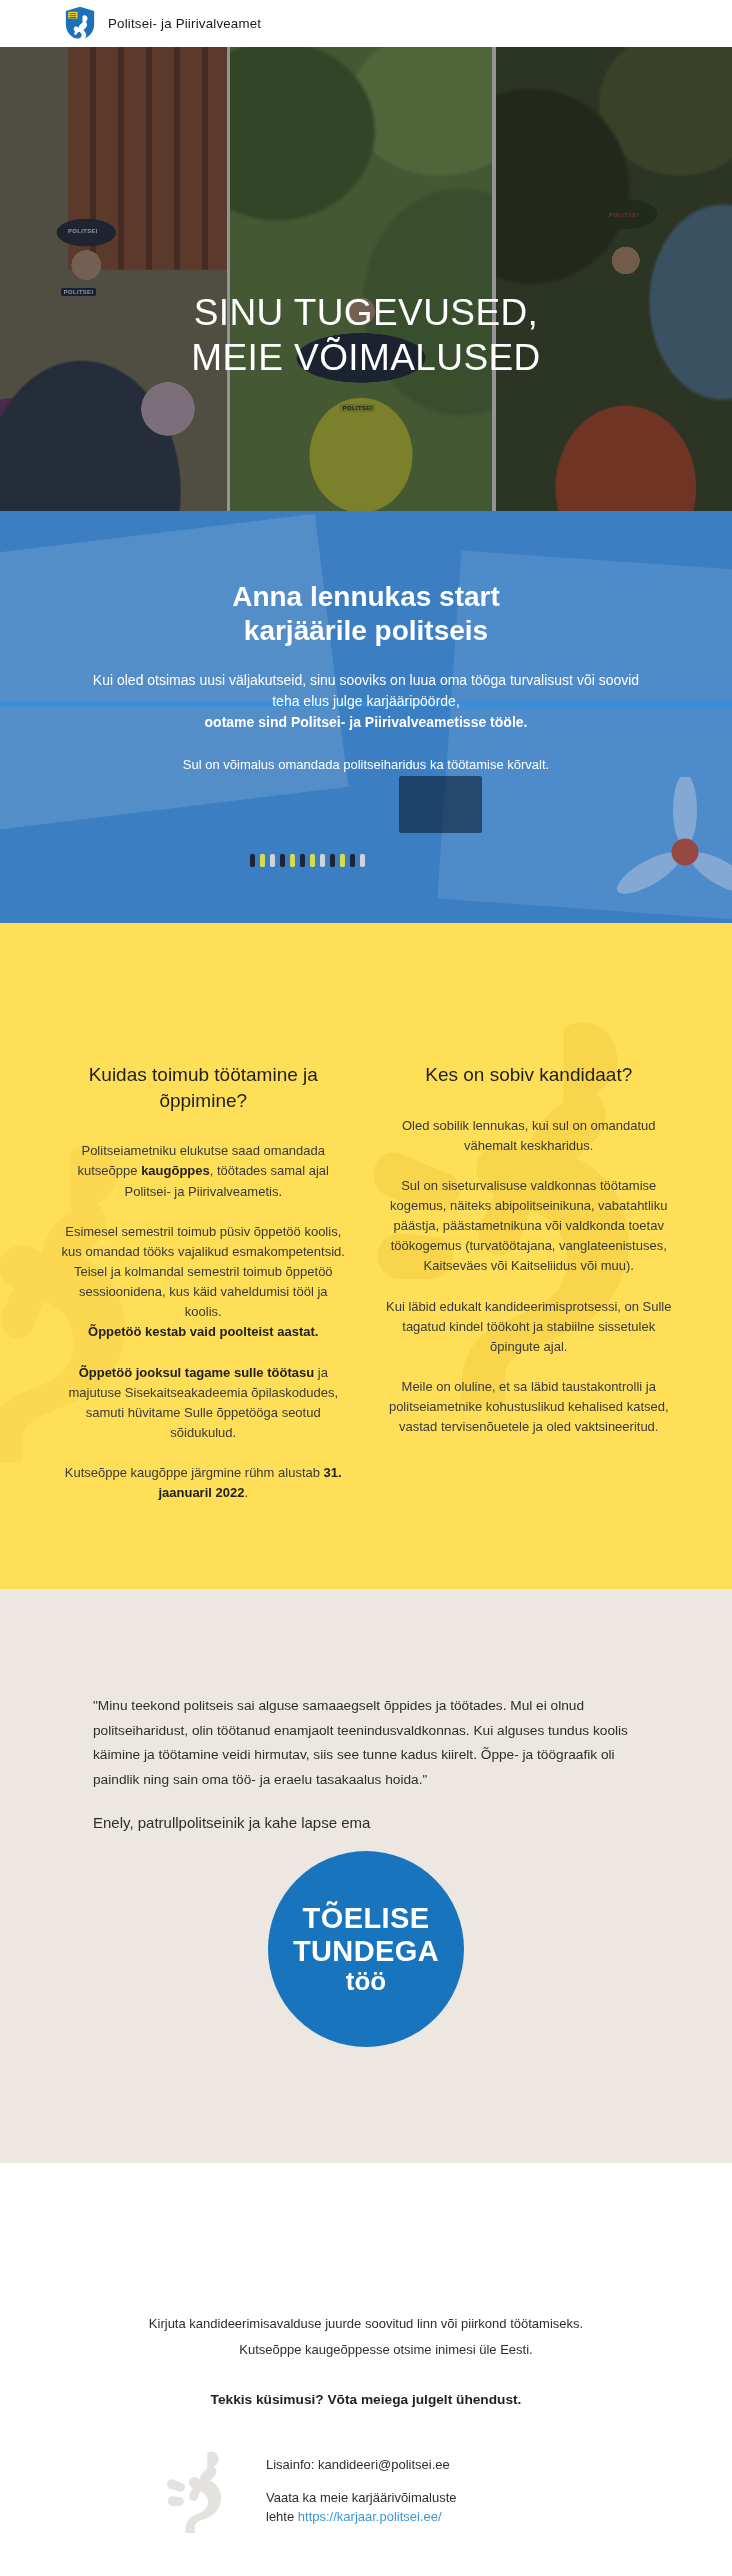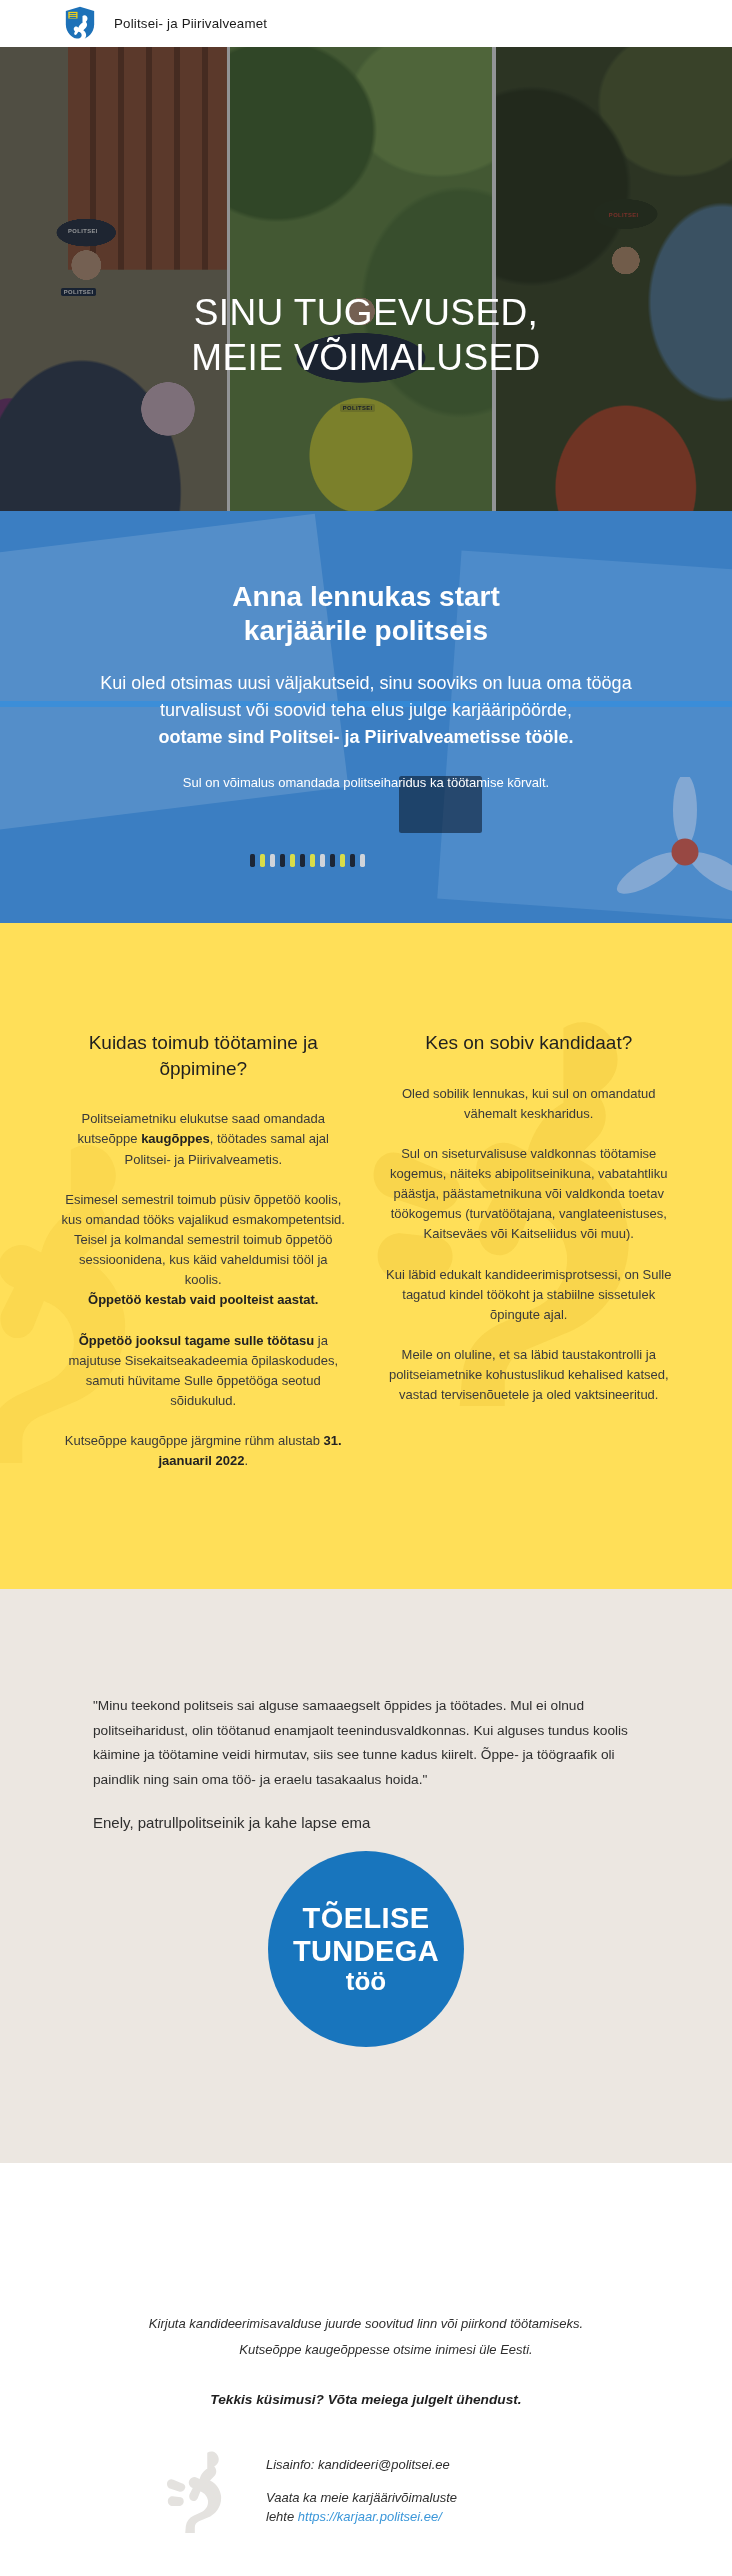--- a/index.html
+++ b/index.html
@@ -2,21 +2,21 @@
 <html lang="et" style="font-size:13.3px"><head>
 <meta charset="utf-8">
 <style>
   html,body{margin:0;padding:0;background:#ffffff;}
   body{width:732px;font-family:"Liberation Sans","DejaVu Sans",sans-serif;color:#1a1a1a;}
   .page{width:732px;height:2576px;position:relative;overflow:hidden;background:#fff;}
 
   
   .header{height:47px;display:flex;align-items:center;padding-left:65px;background:#fff;box-sizing:border-box;}
   .logo-svg{width:30px;height:35px;display:block;}
-  .org-name{margin-left:19px;font-size:13.3px;font-weight:500;letter-spacing:0.2px;color:#1a1a1a;}
+  .org-name{margin-left:13px;font-size:13.3px;font-weight:500;letter-spacing:0.2px;color:#1a1a1a;}
 
   
   .hero{height:464px;position:relative;background:#fff;}
   .hero-photos{display:flex;height:100%;gap:3.3px;}
   .photo{position:relative;overflow:hidden;height:100%;}
   .photo-1{width:227px;
     background-image:
       radial-gradient(circle 27px at 74% 78%, #d9bccb 98%, transparent 100%),
       radial-gradient(circle 15px at 38% 47%, #c9a184 98%, transparent 100%),
       radial-gradient(ellipse 30px 14px at 38% 40%, #2c3547 98%, transparent 100%),
@@ -60,47 +60,47 @@
   .intro{height:412px;background:#3b7ec2;position:relative;overflow:hidden;color:#fff;text-align:center;}
   .deck-a{position:absolute;left:-50px;top:25px;width:383px;height:275px;background:rgba(255,255,255,.13);transform:rotate(-7deg);}
   .deck-b{position:absolute;right:-33px;top:50px;width:316px;height:349px;background:rgba(160,200,238,.18);transform:rotate(4deg);}
   .deck-line{position:absolute;left:0;top:190px;width:100%;height:5.8px;background:#2f8fe0;opacity:.65;}
   .deck-screen{position:absolute;left:399px;top:265px;width:83px;height:57px;background:rgba(8,18,34,.55);border-radius:2.5px;}
   .people-row{position:absolute;left:250px;top:343px;display:flex;gap:5px;}
   .people-row i{display:block;width:5px;height:12.5px;border-radius:1.7px;}
   .propeller{position:absolute;right:-28px;top:266px;width:150px;height:150px;opacity:.85;}
   .intro-inner{position:relative;z-index:2;}
   .intro-heading{padding-top:69px;font-size:28px;font-weight:700;line-height:1.2;margin:0;}
-  .intro-p{max-width:549px;margin:23px auto 0;font-size:18px;line-height:1.5;font-weight:400;}
+  .intro-p{max-width:549px;margin:23px auto 0;font-size:14px;line-height:1.5;font-weight:400;}
   .intro-p .bold-line{display:block;font-weight:700;}
   .intro-p2{max-width:549px;margin:21.6px auto 0;font-size:13px;line-height:1.5;}
 
   
   .yellow{height:666px;background:#ffdf58;position:relative;overflow:hidden;}
   .lion-yellow{position:absolute;left:358px;top:92px;width:300px;height:391px;opacity:.9;}
   .lion-yellow-2{position:absolute;left:-100px;top:216px;width:250px;height:324px;opacity:.8;}
-  .cols{position:relative;z-index:2;display:flex;gap:37px;padding:107px 59px 0;box-sizing:border-box;}
+  .cols{position:relative;z-index:2;display:flex;gap:37px;padding:107px 59px 0;box-sizing:border-box;margin-top:32px;}
   .col{flex:1;text-align:center;}
   .col-heading{font-size:19px;font-weight:400;line-height:1.35;color:#1f1f1f;margin:0;}
   .col p{font-size:13px;line-height:1.55;color:#3a3a3a;margin:20px 0 0;}
   .col p:first-of-type{margin-top:28px;}
   .col b{color:#222;}
   .block-bold{display:block;font-weight:700;color:#222;}
 
   
   .testimonial{height:574px;background:#ece7e1;box-sizing:border-box;}
   .quote{margin:0 93px;padding-top:105px;font-size:13.7px;line-height:1.8;color:#2e2e2e;}
   .attribution{margin:21.6px 93px 0;font-size:15px;color:#2e2e2e;}
   .badge{width:196px;height:196px;margin:20px auto 0;border-radius:50%;background:#1875bd;
     display:flex;flex-direction:column;justify-content:center;align-items:center;color:#fff;font-weight:700;}
   .badge-l{font-size:29px;line-height:1.12;letter-spacing:0.4px;}
   .badge-s{font-size:26px;line-height:1.1;}
 
   
-  .footer{height:388px;background:#fff;box-sizing:border-box;text-align:center;font-style:italic;}
+  .footer{height:388px;background:#fff;box-sizing:border-box;text-align:center;}
   .footer-p{margin:0;font-size:13px;line-height:1.55;color:#2e2e2e;}
   .footer-p1{padding-top:151px;}
   .footer-p2{margin-top:5.8px;margin-left:40px;}
   .footer-cta{margin-top:32px;font-size:13.7px;font-weight:700;color:#1f1f1f;}
   .contact-row{display:flex;align-items:flex-start;gap:37px;margin:43px 0 0 162px;text-align:left;}
   .lion-gray{width:67px;height:83px;flex:none;}
   .contact-text{font-size:13px;line-height:1.5;color:#2e2e2e;padding-top:5px;}
   .contact-career{margin-top:13.3px;}
   .link{color:#3a96d9;text-decoration:none;}
 </style>

